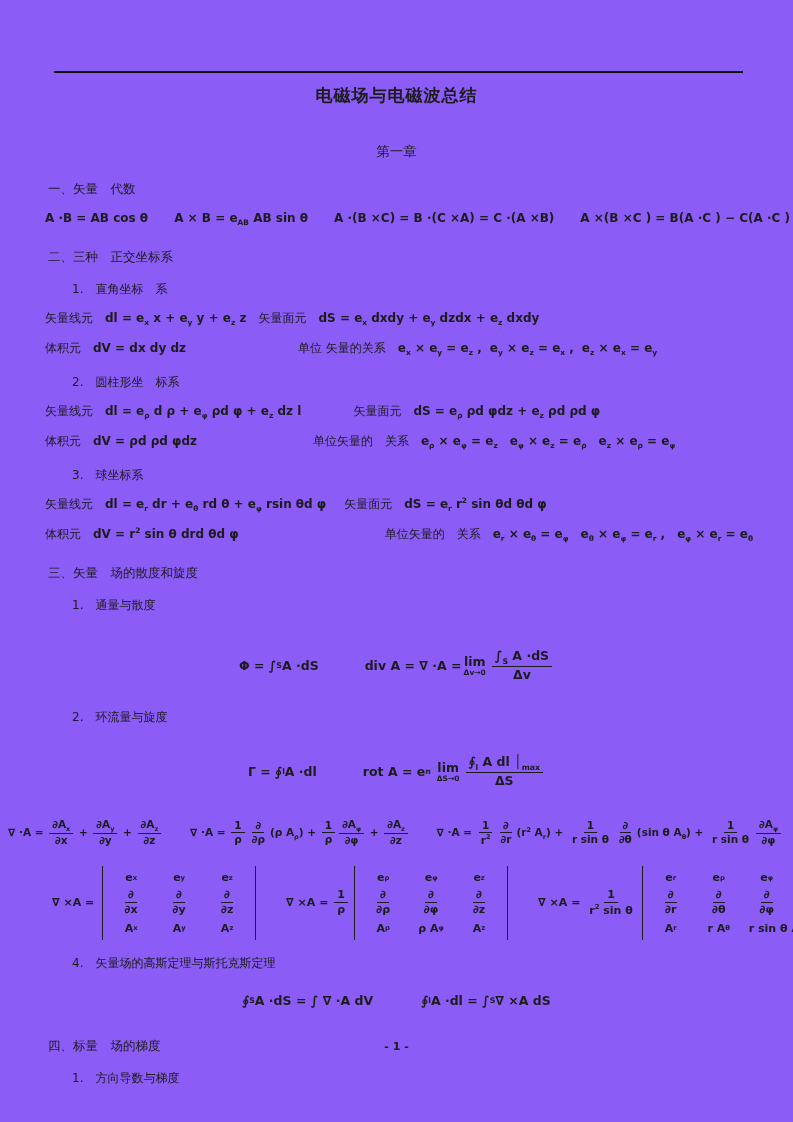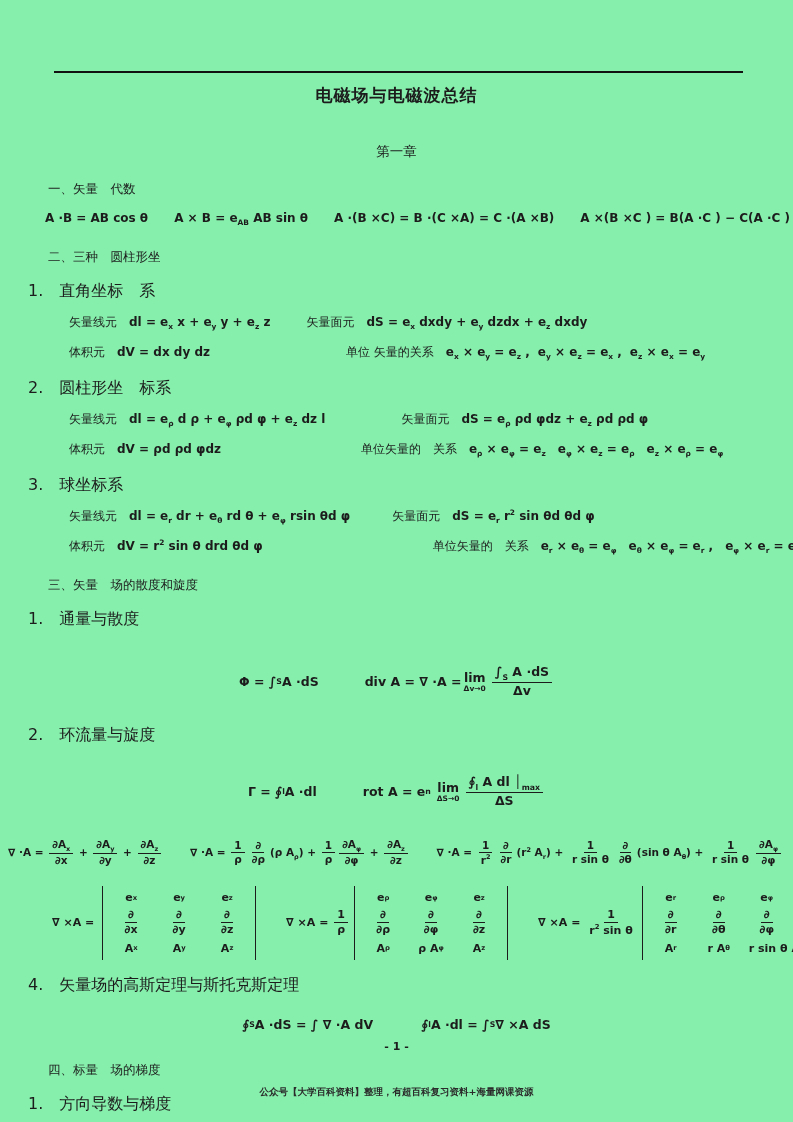--- a/index.html
+++ b/index.html
@@ -1,27 +1,27 @@
 <!DOCTYPE html>
 <html><head>
 <meta charset="utf-8">
 <style>
   html,body{margin:0;padding:0;background:#ffffff;}
-  .page{position:relative;width:793px;height:1122px;background:#86efac;overflow:hidden;
+  .page{position:relative;width:793px;height:1122px;background:#8b5cf6;overflow:hidden;
         font-family:"DejaVu Sans","Liberation Sans",sans-serif;color:#1c1c1c;}
   .rule{position:absolute;top:71px;left:54px;right:50px;height:2px;background:#111;}
   .content{position:absolute;top:76px;left:0;right:0;}
   .doc-title{margin-top:8px;text-align:center;font-size:17px;font-weight:bold;letter-spacing:1px;}
   .chapter{margin-top:36px;text-align:center;font-size:13.5px;}
   .sec-heading{margin:20px 0 0 48px;font-size:12.5px;}
-  .sub-title{margin:15px 0 0 28px;font-size:16px;}
+  .sub-title{margin:15px 0 0 72px;font-size:12px;}
   .iline{margin:11px 0 0 45px;font-size:12px;line-height:1.5;white-space:nowrap;}
   .iline .mt{font-weight:normal;}
   .mm{font-weight:bold;}
-  .mt{font-weight:normal;margin-left:24px;}
+  .mt{font-weight:normal;}
   sub,sup{font-size:0.62em;font-weight:bold;}
   .mgap{display:inline-block;}
   .mfrac{display:inline-flex;flex-direction:column;align-items:center;vertical-align:middle;margin:0 2px;}
   .mnum{display:block;text-align:center;border-bottom:1px solid #1c1c1c;padding:0 3px;line-height:1.3;}
   .mden{display:block;text-align:center;padding:0 3px;line-height:1.3;}
   .munder{display:inline-flex;flex-direction:column;align-items:center;vertical-align:middle;margin:0 2px;}
   .mtop{line-height:1.05;font-weight:bold;}
   .mbot{line-height:1.05;font-size:0.6em;font-weight:bold;margin-top:1px;}
   .mmat{display:inline-flex;flex-direction:column;border-left:1.5px solid #1c1c1c;border-right:1.5px solid #1c1c1c;
         padding:3px 4px;margin-left:4px;vertical-align:middle;}
@@ -44,21 +44,21 @@
 <div class="page">
   <div class="rule"></div>
   <div class="content">
 
     <div class="doc-title">电磁场与电磁波总结</div>
     <div class="chapter">第一章</div>
 
     <div class="sec-heading">一、矢量　代数</div>
     <div class="iline"><span class="mm">A ·B = AB cos θ</span><span class="mgap" style="width: 26px;"></span><span class="mm">A × B = e</span><sub>AB</sub><span class="mm"> AB sin θ</span><span class="mgap" style="width: 26px;"></span><span class="mm">A ·(B ×C) = B ·(C ×A) = C ·(A ×B)</span><span class="mgap" style="width: 26px;"></span><span class="mm">A ×(B ×C ) = B(A ·C ) − C(A ·C )</span></div>
 
-    <div class="sec-heading">二、三种　圆柱形坐</div>
+    <div class="sec-heading">二、三种　正交坐标系</div>
 
     <div class="sub-title">1.　直角坐标　系</div>
     <div class="iline"><span class="mt">矢量线元　</span><span class="mm">dl = e</span><sub>x</sub><span class="mm"> x + e</span><sub>y</sub><span class="mm"> y + e</span><sub>z</sub><span class="mm"> z</span><span class="mt">　矢量面元　</span><span class="mm">dS = e</span><sub>x</sub><span class="mm"> dxdy + e</span><sub>y</sub><span class="mm"> dzdx + e</span><sub>z</sub><span class="mm"> dxdy</span></div>
     <div class="iline"><span class="mt">体积元　</span><span class="mm">dV = dx dy dz</span><span class="mgap" style="width: 112px;"></span><span class="mt">单位 矢量的关系　</span><span class="mm">e</span><sub>x</sub><span class="mm"> × e</span><sub>y</sub><span class="mm"> = e</span><sub>z</sub><span class="mm"> ,</span><span class="mgap" style="width: 8px;"></span><span class="mm">e</span><sub>y</sub><span class="mm"> × e</span><sub>z</sub><span class="mm"> = e</span><sub>x</sub><span class="mm"> ,</span><span class="mgap" style="width: 8px;"></span><span class="mm">e</span><sub>z</sub><span class="mm"> × e</span><sub>x</sub><span class="mm"> = e</span><sub>y</sub></div>
 
     <div class="sub-title">2.　圆柱形坐　标系</div>
     <div class="iline"><span class="mt">矢量线元　</span><span class="mm">dl = e</span><sub>ρ</sub><span class="mm"> d ρ + e</span><sub>φ</sub><span class="mm"> ρd φ + e</span><sub>z</sub><span class="mm"> dz l</span><span class="mgap" style="width: 52px;"></span><span class="mt">矢量面元　</span><span class="mm">dS = e</span><sub>ρ</sub><span class="mm"> ρd φdz + e</span><sub>z</sub><span class="mm"> ρd ρd φ</span></div>
     <div class="iline"><span class="mt">体积元　</span><span class="mm">dV = ρd ρd φdz</span><span class="mgap" style="width: 116px;"></span><span class="mt">单位矢量的　关系　</span><span class="mm">e</span><sub>ρ</sub><span class="mm"> × e</span><sub>φ</sub><span class="mm"> = e</span><sub>z</sub><span class="mgap" style="width: 12px;"></span><span class="mm">e</span><sub>φ</sub><span class="mm"> × e</span><sub>z</sub><span class="mm"> = e</span><sub>ρ</sub><span class="mgap" style="width: 12px;"></span><span class="mm">e</span><sub>z</sub><span class="mm"> × e</span><sub>ρ</sub><span class="mm"> = e</span><sub>φ</sub></div>
 
     <div class="sub-title">3.　球坐标系</div>
@@ -322,14 +322,13 @@
         <sub>S</sub>
         <span class="mm"> ∇ ×A dS</span>
       </div>
 
     <div class="sec-heading">四、标量　场的梯度</div>
     <div class="sub-title">1.　方向导数与梯度</div>
 
   </div>
 
   <div class="page-number">- 1 -</div>
-  <div class="footer-note">公众号【大学百科资料】整理，有超百科复习资料+海量网课资源</div>
 </div>
 
 </body></html>

